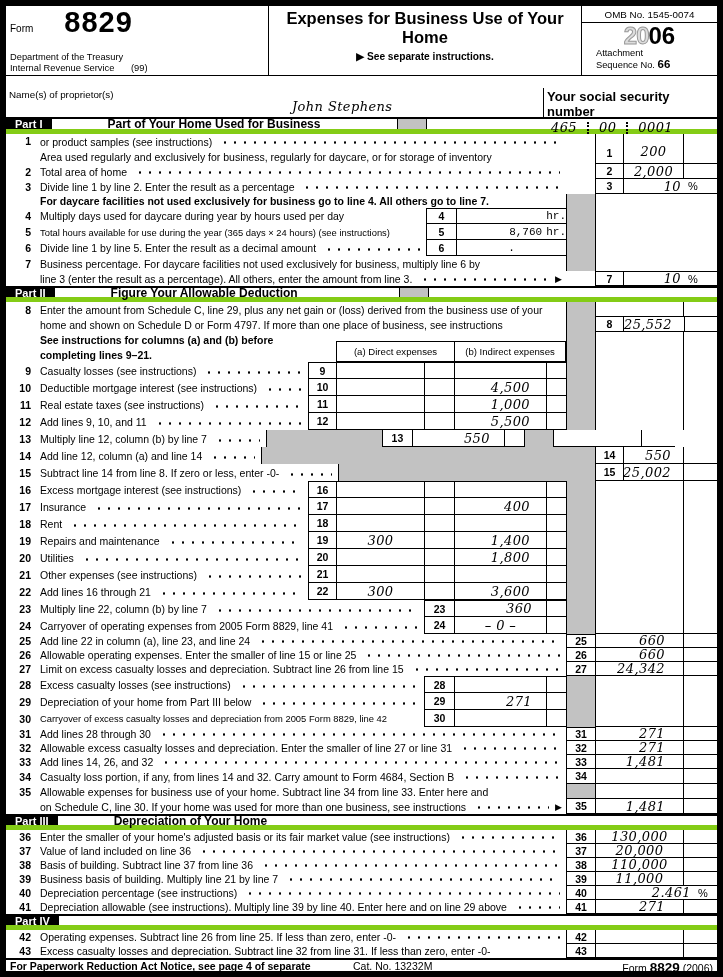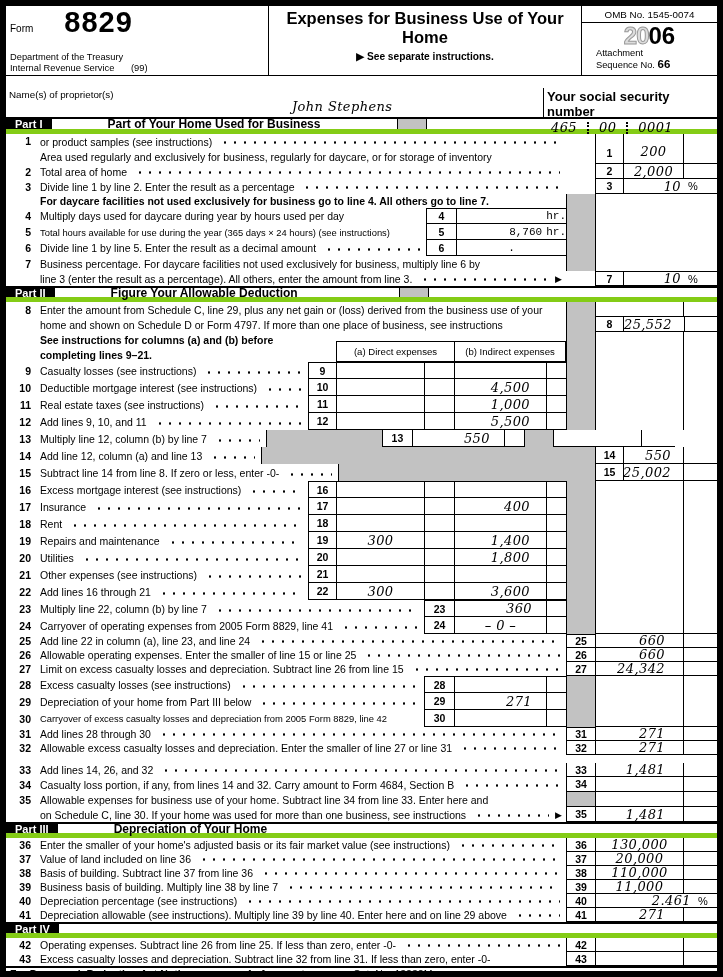--- a/index.html
+++ b/index.html
@@ -411,21 +411,21 @@
     </div>
     <div class="ansA">
         <div class="sg"></div>
         <div class="wr" style="border-bottom:1px solid #000;"></div>
         <div class="wc" style="border-bottom:1px solid #000;"></div>
       </div>
   </div>
 
   <div class="ln" style="height:17px;">
     <div class="lno">14</div>
-    <div class="lt">Add line 12, column (a) and line 13</div>
+    <div class="lt">Add line 12, column (a) and line 14</div>
     <span class="leader ldfix"></span>
     <div class="grayfill" style="border-left:1px solid #000;"></div>
     <div class="c nb" style="width:28px;">14</div>
     <div class="c amt hw" style="width:60px; flex:none;">550</div>
     <div class="c cents"></div>
   </div>
   <div class="ln" style="height:17px;">
     <div class="lno">15</div>
     <div class="lt">Subtract line 14 from line 8. If zero or less, enter -0-</div>
     <span class="leader ldfix"></span>
@@ -676,21 +676,21 @@
   <div class="ln" style="height:14px;">
     <div class="lno">32</div>
     <div class="lt">Allowable excess casualty losses and depreciation. Enter the smaller of line 27 or line 31</div>
     <span class="leader"></span>
     <div class="ansB">
       <div class="c nbB">32</div>
       <div class="c amtB hw">271</div>
       <div class="c cents"></div>
     </div>
   </div>
-  <div class="ln" style="height:14px;margin-top:8px;">
+  <div class="ln" style="height:14px;">
     <div class="lno">33</div>
     <div class="lt">Add lines 14, 26, and 32</div>
     <span class="leader"></span>
     <div class="ansB">
       <div class="c nbB">33</div>
       <div class="c amtB hw">1,481</div>
       <div class="c cents"></div>
     </div>
   </div>
   <div class="ln" style="height:15px;">
@@ -756,21 +756,21 @@
     <div class="lt">Basis of building. Subtract line 37 from line 36</div>
     <span class="leader"></span>
     <div class="ansB">
       <div class="c nbB">38</div>
       <div class="c amtB ctr hw">110,000</div>
       <div class="c cents"></div>
     </div>
   </div>
   <div class="ln" style="height:14px;">
     <div class="lno">39</div>
-    <div class="lt">Business basis of building. Multiply line 38 by line 7</div>
+    <div class="lt">Business basis of building. Multiply line 21 by line 7</div>
     <span class="leader"></span>
     <div class="ansB">
       <div class="c nbB">39</div>
       <div class="c amtB ctr hw">11,000</div>
       <div class="c cents"></div>
     </div>
   </div>
   <div class="ln" style="height:14px;">
     <div class="lno">40</div>
     <div class="lt">Depreciation percentage (see instructions)</div>

